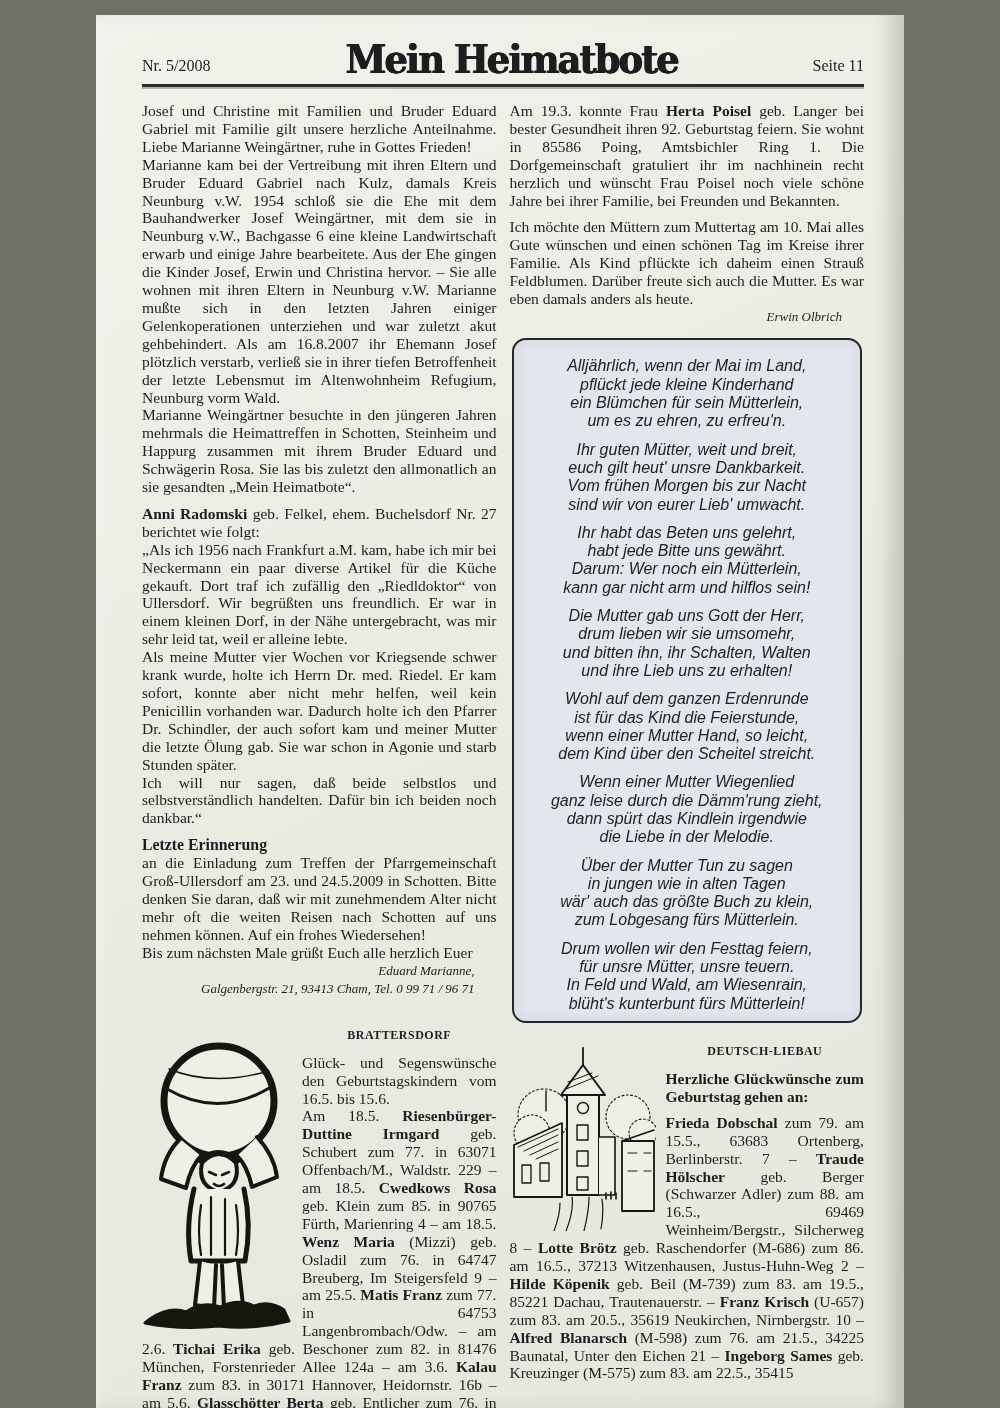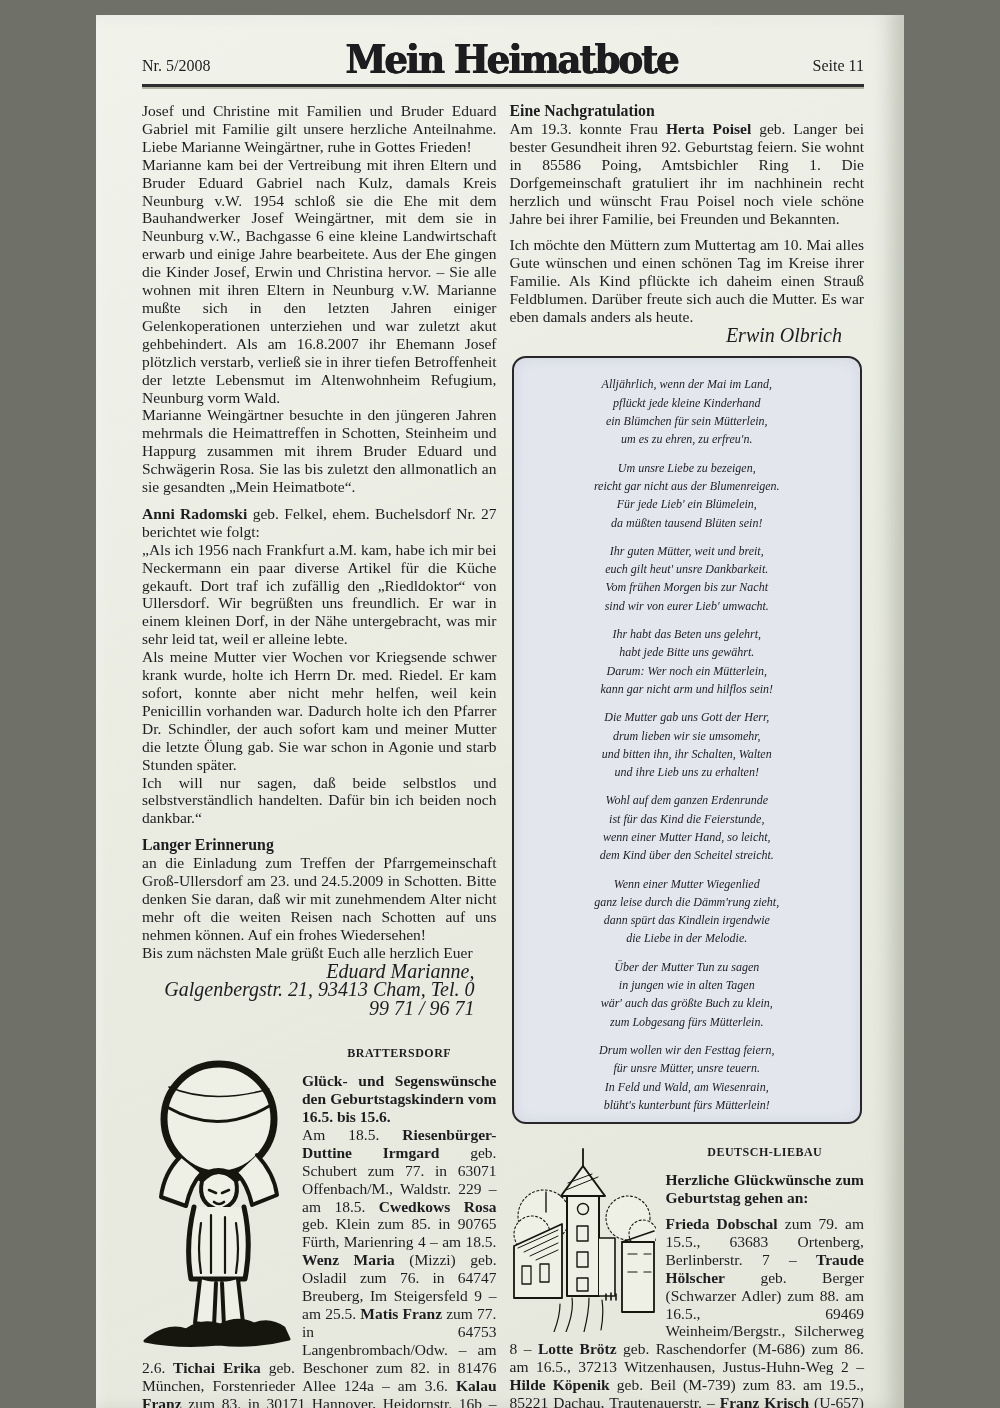--- a/index.html
+++ b/index.html
@@ -16,32 +16,32 @@
     margin:0;font-family:"DejaVu Serif",serif;font-weight:bold;font-size:37px;line-height:1;
     letter-spacing:-2px;transform:scaleY(1.08);text-shadow:.7px 0 #1d1d20, -.3px 0 #1d1d20;
   }
   .header-rule{height:3px;background:#2d2d30;margin-top:6px;box-shadow:0 2px 0 rgba(120,125,110,.55);}
   .columns{display:flex;gap:13px;margin-top:15px;}
   .col{flex:1;min-width:0;}
   p.body{margin:0;font-size:15.5px;line-height:17.9px;text-align:justify;}
   .gap-before{margin-top:9px !important;}
   h2.subhead{margin:0;font-size:15.8px;line-height:18px;font-weight:bold;}
   h2.big-subhead{margin:0;font-size:12px;line-height:20px;font-weight:bold;letter-spacing:.5px;text-align:center;}
-  .sig{margin:0;font-style:italic;font-size:20px;line-height:18.5px;text-align:right;padding-right:22px;}
+  .sig{margin:0;font-style:italic;font-size:13px;line-height:18.5px;text-align:right;padding-right:22px;}
   .float-illust{float:left;margin:4px 10px 2px 0;}
   .float-illust svg{display:block;}
   section{margin-top:14px;}
   .poem-box{
     margin:12px 2px 0 2px;border:2px solid #27272b;border-radius:14px;
     background:#e3e6ed;padding:17px 8px 8px;text-align:center;
     box-shadow:inset 0 0 14px rgba(140,145,160,.18);
   }
   .stanza{
-    white-space:pre-line;margin:0 0 10px;font-family:Liberation Serif, serif;font-style:italic;
-    font-size:12px;line-height:18.3px;color:#232227;
+    white-space:pre-line;margin:0 0 10px;font-family:Liberation Sans, sans-serif;font-style:italic;
+    font-size:16px;line-height:18.3px;color:#232227;
   }
   .stanza:last-child{margin-bottom:0;}
   .intro-bold{font-weight:bold;text-align:left;}
   b{font-weight:bold;}
 </style>
 </head>
 <body>
 
 <div class="page">
   <div class="inner">
@@ -58,21 +58,21 @@
       <div class="col">
         <p class="body">Josef und Christine mit Familien und Bruder Eduard Gabriel mit Familie gilt unsere herzliche Anteilnahme. Liebe Marianne Weingärtner, ruhe in Gottes Frieden!</p>
         <p class="body">Marianne kam bei der Vertreibung mit ihren Eltern und Bruder Eduard Gabriel nach Kulz, damals Kreis Neunburg v.W. 1954 schloß sie die Ehe mit dem Bauhandwerker Josef Weingärtner, mit dem sie in Neunburg v.W., Bachgasse 6 eine kleine Landwirtschaft erwarb und einige Jahre bearbeitete. Aus der Ehe gingen die Kinder Josef, Erwin und Christina hervor. – Sie alle wohnen mit ihren Eltern in Neunburg v.W. Marianne mußte sich in den letzten Jahren einiger Gelenkoperationen unterziehen und war zuletzt akut gehbehindert. Als am 16.8.2007 ihr Ehemann Josef plötzlich verstarb, verließ sie in ihrer tiefen Betroffenheit der letzte Lebensmut im Altenwohnheim Refugium, Neunburg vorm Wald.</p>
         <p class="body">Marianne Weingärtner besuchte in den jüngeren Jahren mehrmals die Heimattreffen in Schotten, Steinheim und Happurg zusammen mit ihrem Bruder Eduard und Schwägerin Rosa. Sie las bis zuletzt den allmonatlich an sie gesandten „Mein Heimatbote“.</p>
 
         <p class="body gap-before"><b>Anni Radomski</b> geb. Felkel, ehem. Buchelsdorf Nr. 27 berichtet wie folgt:</p>
         <p class="body">„Als ich 1956 nach Frankfurt a.M. kam, habe ich mir bei Neckermann ein paar diverse Artikel für die Küche gekauft. Dort traf ich zufällig den „Riedldoktor“ von Ullersdorf. Wir begrüßten uns freundlich. Er war in einem kleinen Dorf, in der Nähe untergebracht, was mir sehr leid tat, weil er alleine lebte.</p>
         <p class="body">Als meine Mutter vier Wochen vor Kriegsende schwer krank wurde, holte ich Herrn Dr. med. Riedel. Er kam sofort, konnte aber nicht mehr helfen, weil kein Penicillin vorhanden war. Dadurch holte ich den Pfarrer Dr. Schindler, der auch sofort kam und meiner Mutter die letzte Ölung gab. Sie war schon in Agonie und starb Stunden später.</p>
         <p class="body">Ich will nur sagen, daß beide selbstlos und selbstverständlich handelten. Dafür bin ich beiden noch dankbar.“</p>
 
-        <h2 class="subhead gap-before">Langer Erinnerung</h2>
+        <h2 class="subhead gap-before">Letzte Erinnerung</h2>
         <p class="body">an die Einladung zum Treffen der Pfarrgemeinschaft Groß-Ullersdorf am 23. und 24.5.2009 in Schotten. Bitte denken Sie daran, daß wir mit zunehmendem Alter nicht mehr oft die weiten Reisen nach Schotten auf uns nehmen können. Auf ein frohes Wiedersehen!</p>
         <p class="body">Bis zum nächsten Male grüßt Euch alle herzlich Euer</p>
         <p class="sig">Eduard Marianne,</p>
         <p class="sig">Galgenbergstr. 21, 93413 Cham, Tel. 0 99 71 / 96 71</p>
 
         <section style="margin-top:26px;">
           <div class="float-illust">
             <svg width="150" height="306" viewBox="0 0 150 306">
               <g stroke="#16160f" fill="none" stroke-linecap="round" stroke-linejoin="round">
                 <circle cx="77" cy="72" r="55" stroke-width="7" fill="#eef0e6"></circle>
@@ -85,40 +85,35 @@
                 <path d="M67 143 l7 3 M87 143 l-7 3 M72 155 q5 4 10 0" stroke-width="2.6"></path>
                 <path d="M52 160 Q43 198 49 232 L103 232 Q110 196 102 160" stroke-width="5" fill="#eef0e6"></path>
                 <path d="M69 168 v58 M83 170 v56 M59 176 q-4 26 0 50 M94 176 q4 26 0 50" stroke-width="2.2"></path>
                 <path d="M58 232 L53 276 L72 279 L74 236" stroke-width="4" fill="#eef0e6"></path>
                 <path d="M96 232 L101 276 L82 279 L80 236" stroke-width="4" fill="#eef0e6"></path>
                 <path d="M8 290 q20 -13 36 -7 q16 -11 34 -5 q18 -9 34 -1 q16 -6 30 4 l5 11 q-36 9 -70 5 q-40 4 -74 -3 Z" stroke-width="3" fill="#16160f"></path>
               </g>
             </svg>
           </div>
           <h2 class="big-subhead">BRATTERSDORF</h2>
-          <p class="body" style="margin-top:9px;font-weight:bold;">Glück- und Segenswünsche den Geburtstagskindern vom 16.5. bis 15.6.</p>
+          <p class="body" style="margin-top:9px;">Glück- und Segenswünsche den Geburtstagskindern vom 16.5. bis 15.6.</p>
           <p class="body">Am 18.5. <b>Riesenbürger-Duttine Irmgard</b> geb. Schubert zum 77. in 63071 Offenbach/M., Waldstr. 229 – am 18.5. <b>Cwedkows Rosa</b> geb. Klein zum 85. in 90765 Fürth, Marienring 4 – am 18.5. <b>Wenz Maria</b> (Mizzi) geb. Osladil zum 76. in 64747 Breuberg, Im Steigersfeld 9 – am 25.5. <b>Matis Franz</b> zum 77. in 64753 Langenbrombach/Odw. – am 2.6. <b>Tichai Erika</b> geb. Beschoner zum 82. in 81476 München, Forstenrieder Allee 124a – am 3.6. <b>Kalau Franz</b> zum 83. in 30171 Hannover, Heidornstr. 16b – am 5.6. <b>Glasschötter Berta</b> geb. Entlicher zum 76. in 06484 Westerhausen – am 5.6. <b>Schreier Lydia</b> geb. Meixner zum 77. in 25938 Wyk auf Föhr, Friesenweg 4 – am 5.6. <b>Winatschek Herta</b> zum 70. in 86842 Türkheim, Breslauer Str. 12 – am 10.6. <b>Rudolf Anni</b> geb. Heinisch zum 87. in 85646 Neufarn, Brauchvogelweg 8 – am 10.6. <b>Herrmann Lieselotte</b> geb. Pechatschek zum 74. in 86161 Augsburg, Herrenbachstr. 31 – am 13.6. <b>Blucha Rosl</b> geb. Klimisch zum 78. in 71691 Freiberg, Friedrich-Liszt-Str. 22.</p>
         </section>
       </div>
 
       <div class="col">
-        <h2 class="subhead">Eine Nachgratulation</h2>
         <p class="body">Am 19.3. konnte Frau <b>Herta Poisel</b> geb. Langer bei bester Gesundheit ihren 92. Geburtstag feiern. Sie wohnt in 85586 Poing, Amtsbichler Ring 1. Die Dorfgemeinschaft gratuliert ihr im nachhinein recht herzlich und wünscht Frau Poisel noch viele schöne Jahre bei ihrer Familie, bei Freunden und Bekannten.</p>
         <p class="body gap-before">Ich möchte den Müttern zum Muttertag am 10. Mai alles Gute wünschen und einen schönen Tag im Kreise ihrer Familie. Als Kind pflückte ich daheim einen Strauß Feldblumen. Darüber freute sich auch die Mutter. Es war eben damals anders als heute.</p>
         <p class="sig">Erwin Olbrich</p>
 
         <div class="poem-box">
           <p class="stanza">Alljährlich, wenn der Mai im Land,
 pflückt jede kleine Kinderhand
 ein Blümchen für sein Mütterlein,
 um es zu ehren, zu erfreu'n.</p>
-          <p class="stanza">Um unsre Liebe zu bezeigen,
-reicht gar nicht aus der Blumenreigen.
-Für jede Lieb' ein Blümelein,
-da müßten tausend Blüten sein!</p>
           <p class="stanza">Ihr guten Mütter, weit und breit,
 euch gilt heut' unsre Dankbarkeit.
 Vom frühen Morgen bis zur Nacht
 sind wir von eurer Lieb' umwacht.</p>
           <p class="stanza">Ihr habt das Beten uns gelehrt,
 habt jede Bitte uns gewährt.
 Darum: Wer noch ein Mütterlein,
 kann gar nicht arm und hilflos sein!</p>
           <p class="stanza">Die Mutter gab uns Gott der Herr,
 drum lieben wir sie umsomehr,

